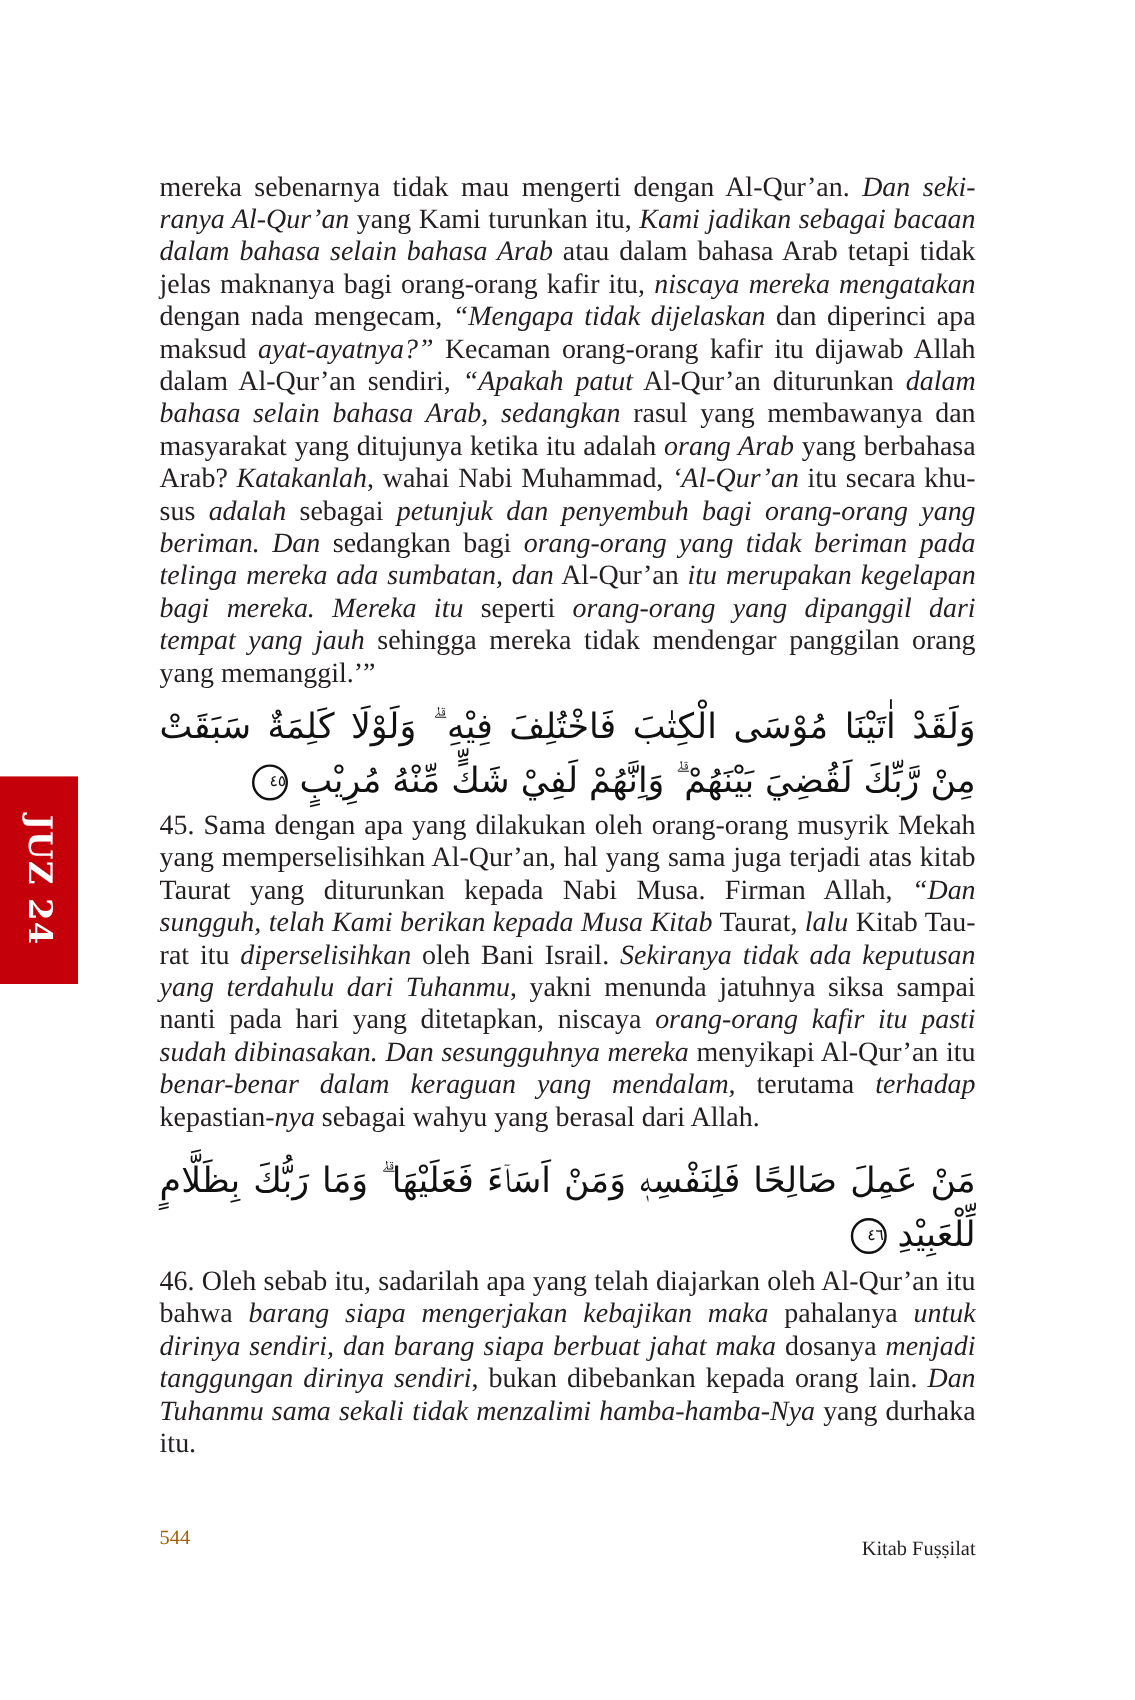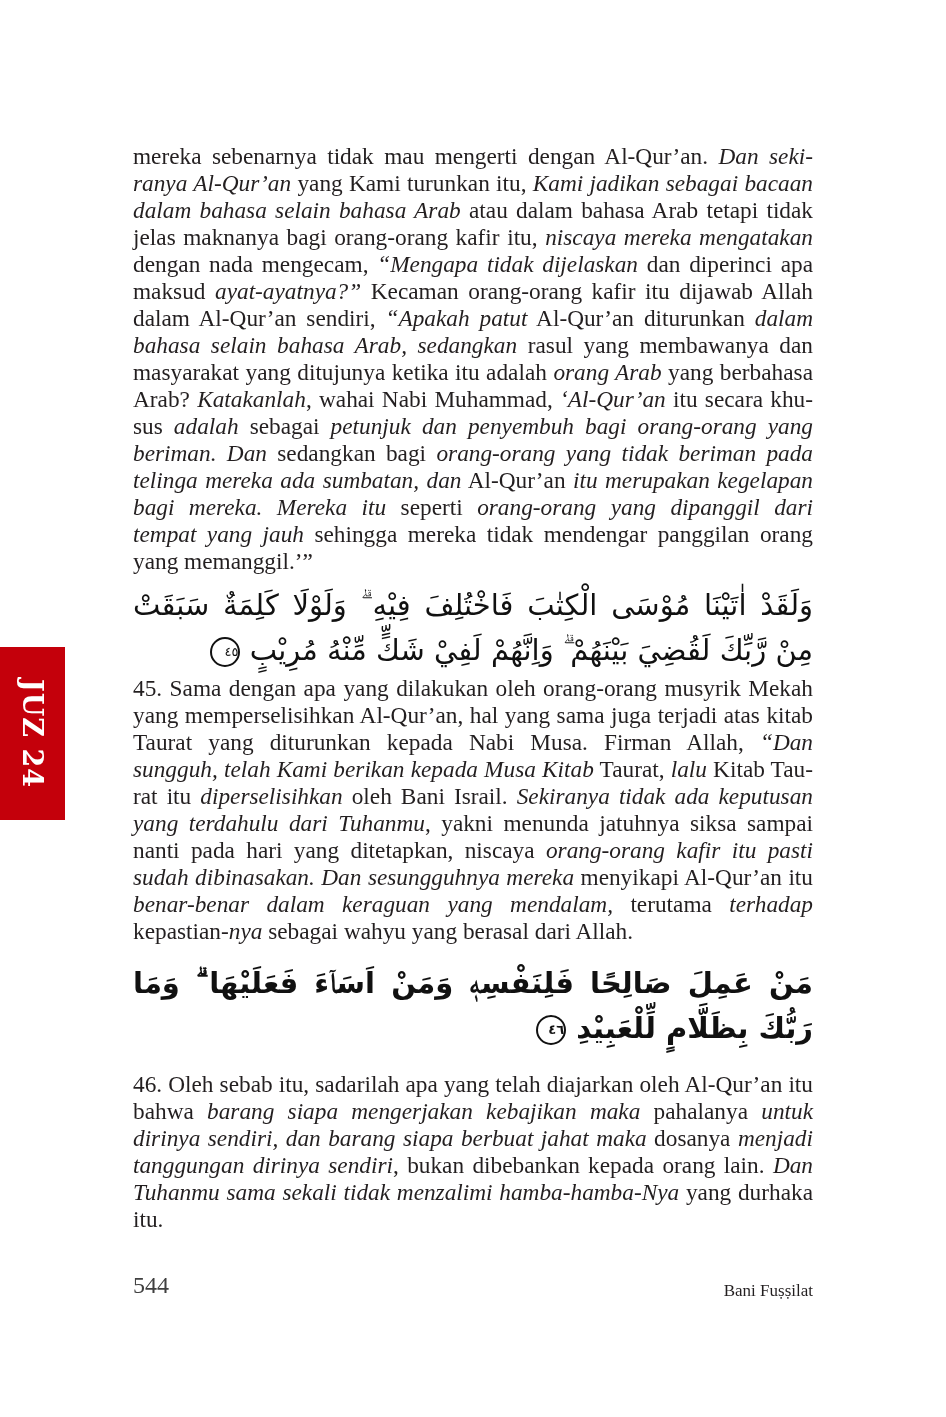--- a/index.html
+++ b/index.html
@@ -25,23 +25,23 @@
   .arabic {
     direction: rtl; text-align: justify; text-align-last: right;
     font-family: "DejaVu Sans", sans-serif; font-size: 29px; line-height: 45px; color: #111;
   }
   .ayah-mark {
     display: inline-block; width: 26px; height: 26px; border: 2px solid #111; border-radius: 50%;
     font-size: 13px; line-height: 26px; text-align: center; vertical-align: middle; direction: ltr;
     font-family: "DejaVu Sans", sans-serif;
   }
   .arabic-block-1 { margin-top: 8px; margin-bottom: 2px; }
-  .arabic-block-2 { margin-top: 16px; margin-bottom: 20px; font-weight: bold; }
+  .arabic-block-2 { margin-top: 16px; margin-bottom: 4px; }
   .footer-page {
-    position: absolute; left: 133px; top: 1272px; font-size: 24px; color: #404040;
+    position: absolute; left: 133px; top: 1272px; font-size: 17px; color: #a16207;
   }
   .footer-surah {
     position: absolute; left: 697px; top: 1281px; width: 116px; text-align: right; font-size: 17px; color: #231f20;
   }
 </style>
 </head>
 <body>
 
 <div class="juz-tab">
   <span>JUZ 24</span>
@@ -59,13 +59,13 @@
 
   <div class="arabic arabic-block-2">
     <span>مَنْ عَمِلَ صَالِحًا فَلِنَفْسِهٖ وَمَنْ اَسَاۤءَ فَعَلَيْهَا ۗ وَمَا رَبُّكَ بِظَلَّامٍ لِّلْعَبِيْدِ</span>
     <span class="ayah-mark">٤٦</span>
   </div>
 
   <p class="body"><span>46. Oleh sebab itu, sadarilah apa yang telah diajarkan oleh Al-Qur’an itu bahwa </span><i>barang siapa mengerjakan kebajikan maka</i><span> pahalanya </span><i>untuk dirinya sendiri, dan barang siapa berbuat jahat maka</i><span> dosanya </span><i>menjadi tang­gungan dirinya sendiri</i><span>, bukan dibebankan kepada orang lain. </span><i>Dan Tu­hanmu sama sekali tidak menzalimi hamba-hamba-Nya</i><span> yang durhaka itu.</span></p>
 </div>
 
 <div class="footer-page">544</div>
-<div class="footer-surah">Bani Fuṣṣilat</div>
+<div class="footer-surah">Kitab Fuṣṣilat</div>
 
 </body></html>

